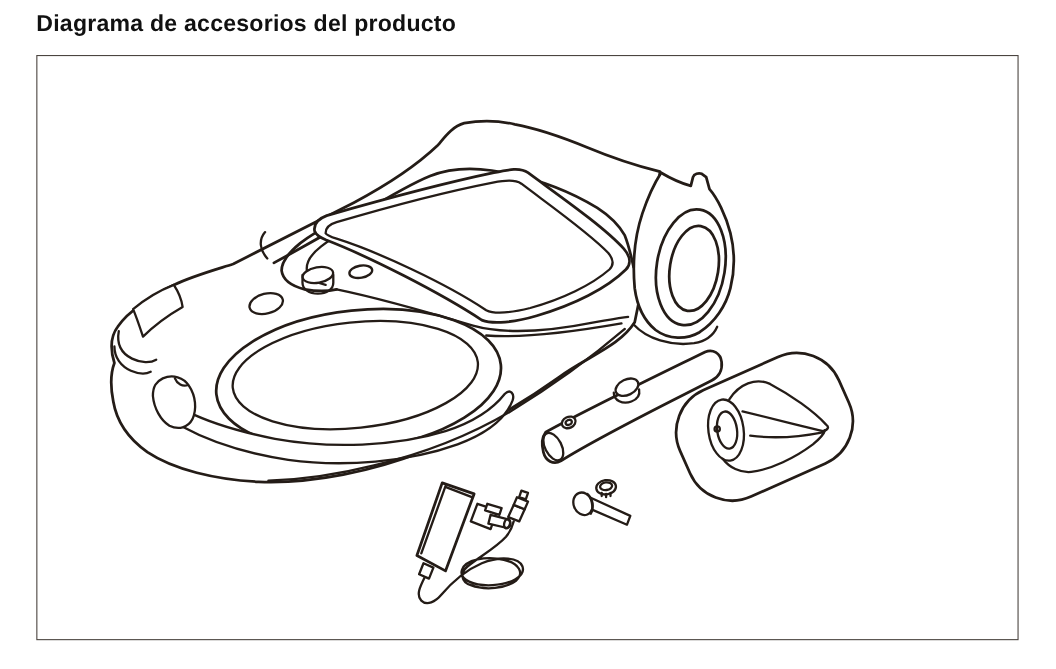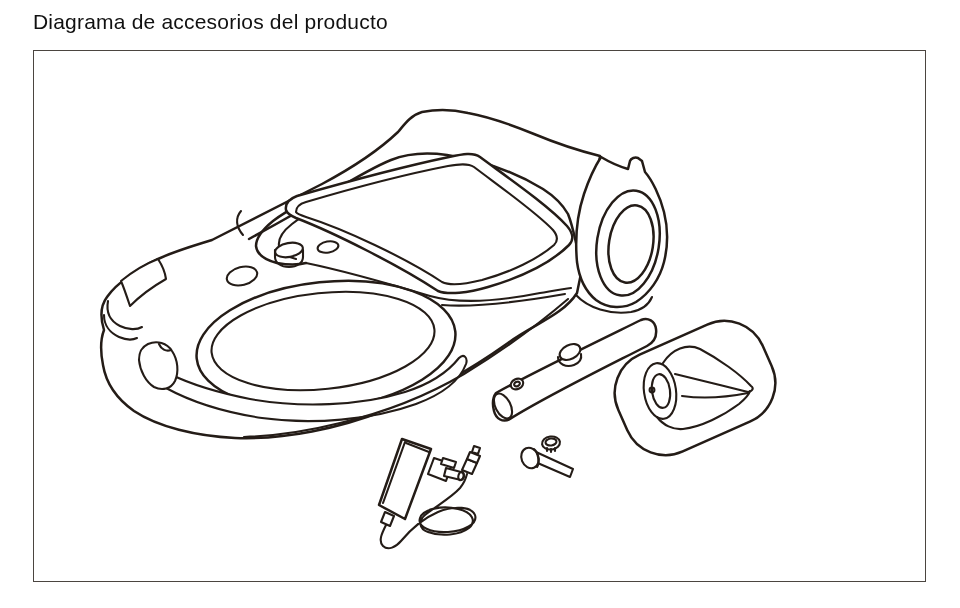--- a/index.html
+++ b/index.html
@@ -1,21 +1,21 @@
 <!DOCTYPE html>
 <html style="--line: #241c17; --frame: #4b4540; --bg: #ffffff;"><head>
 <meta charset="utf-8">
 <style>
   :root { --line:#241c17; --frame:#4b4540; --bg:#ffffff; --title:#111111; }
   * { margin:0; padding:0; box-sizing:border-box; }
   html,body { width:960px; height:608px; background:var(--bg); overflow:hidden; }
   body { font-family:"Liberation Sans", sans-serif; position:relative; }
   .page-title {
     position:absolute; left:33px; top:10px;
-    font-size:21px; font-weight:normal; color:var(--title);
+    font-size:21px; font-weight:bold; color:var(--title);
     letter-spacing:0.2px; white-space:nowrap;text-align:center;
   }
   .diagram-frame {
     position:absolute; left:33px; top:50px; width:893px; height:532px;
     border:1.6px solid var(--frame); background:var(--bg);
   }
   svg.art { position:absolute; left:0; top:0; width:960px; height:608px; }
   .ln  { fill:none;    stroke:var(--line); stroke-width:2.5; stroke-linecap:round; stroke-linejoin:round; }
   .ln2 { fill:none;    stroke:var(--line); stroke-width:2.1; stroke-linecap:round; stroke-linejoin:round; }
   .fw  { fill:#ffffff; stroke:var(--line); stroke-width:2.5; stroke-linecap:round; stroke-linejoin:round; }

